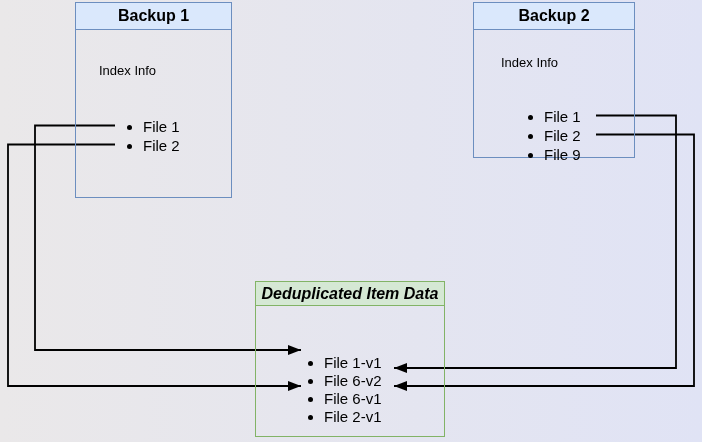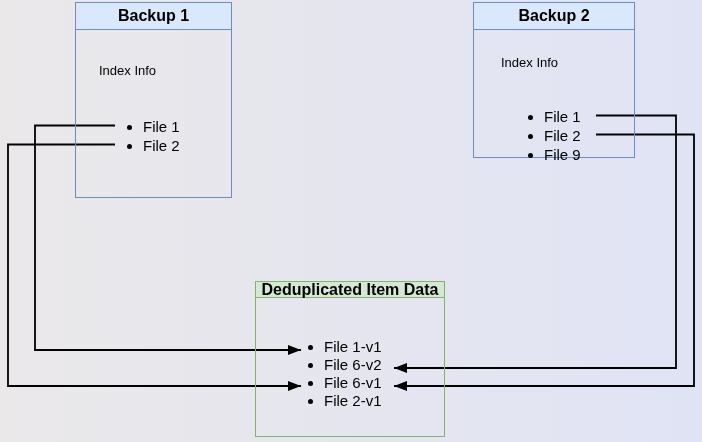--- a/index.html
+++ b/index.html
@@ -41,21 +41,21 @@
     position: absolute;
     left: 0; top: 0; right: 0;
     display: flex;
     align-items: center;
     justify-content: center;
     font-weight: bold;
     font-size: 16px;
     box-sizing: border-box;
   }
   .box.blue  .box-header { height: 27px; background: var(--backup-fill); border-bottom: 1px solid var(--backup-border); }
-  .box.green .box-header { height: 16px; background: var(--dedup-fill);  border-bottom: 1px solid var(--dedup-border); }
+  .box.green .box-header { height: 24px; background: var(--dedup-fill);  border-bottom: 1px solid var(--dedup-border); font-style: italic; }
   .index-label {
     position: absolute;
     font-size: 13px;
     white-space: nowrap;
   }
   .file-list {
     position: absolute;
     margin: 0;
     padding: 0 0 0 18px;
     list-style: disc;
@@ -68,21 +68,21 @@
   
   #backup1 { left: 75px; top: 2px; width: 157px; height: 196px; }
   #backup1 .index-label { left: 23px; top: 60px; }
   #backup1 .file-list   { left: 49px; top: 114px; --lh: 19px; }
   
   #backup2 { left: 473px; top: 2px; width: 162px; height: 156px; }
   #backup2 .index-label { left: 27px; top: 52px; }
   #backup2 .file-list   { left: 52px; top: 104px; --lh: 19px; }
   
   #dedup { left: 255px; top: 281px; width: 190px; height: 156px; }
-  #dedup .file-list { left: 50px; top: 56px; --lh: 18px; }
+  #dedup .file-list { left: 50px; top: 72px; --lh: 18px; }
 </style>
 </head>
 <body>
 
 <div class="stage">
 
   <svg class="connectors" id="connector-layer" viewBox="0 0 702 442" xmlns="http://www.w3.org/2000/svg">
     <defs>
       <marker id="arrowhead" viewBox="0 0 13 10" refX="13" refY="5" markerWidth="13" markerHeight="10" markerUnits="userSpaceOnUse" orient="auto">
         <path d="M0,0 L13,5 L0,10 Z" fill="#000000"></path>

